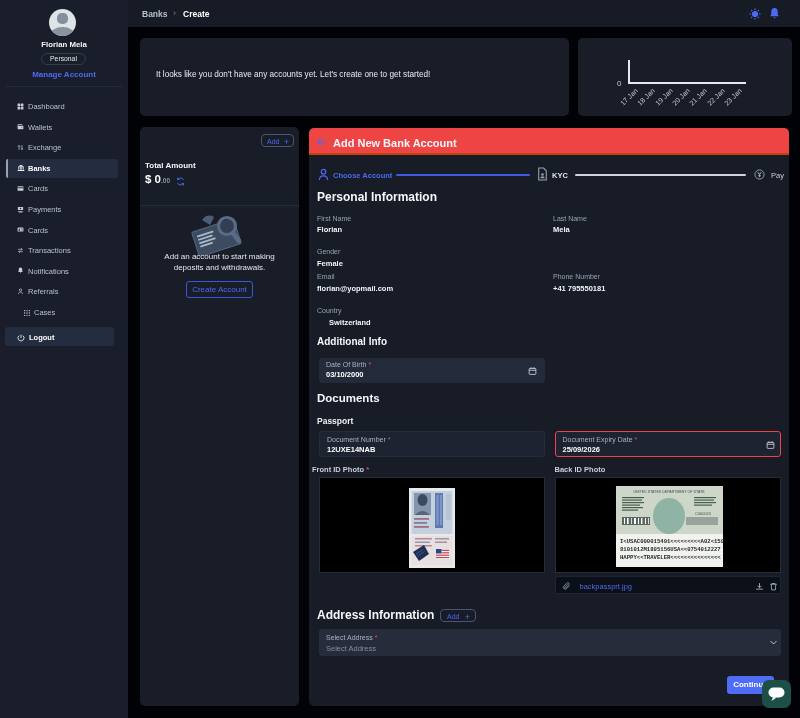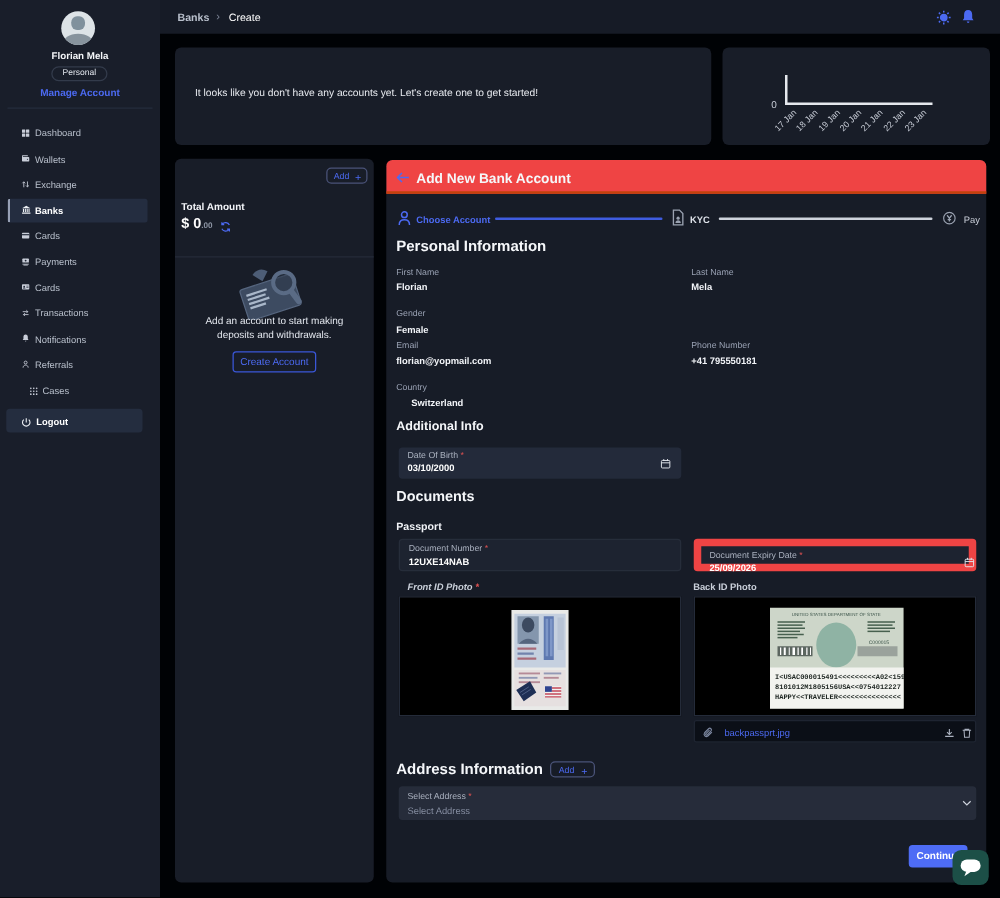--- a/index.html
+++ b/index.html
@@ -103,21 +103,21 @@
           <path d="M12 2 v10"></path>
           <path d="M6 5 a9 9 0 1 0 12 0" fill="none"></path>
         </svg></div>
       <div class="abs" style="left:29px;top:237px;font-size:7.5px;color:#ffffff;font-weight:bold;">Logout</div>
     </div>
 </div>
 
 <div class="abs" style="left:128px;top:0;width:672px;height:27px;background:#161b26;">
   <div class="abs" style="left:14px;top:9px;font-size:8.5px;color:#b9c0cc;font-weight:bold;">Banks</div>
   <div class="abs" style="left:45px;top:8px;font-size:9px;color:#7d8596;">›</div>
-  <div class="abs" style="left:55px;top:9px;font-size:8.5px;color:#ffffff;font-weight:normal;">Create</div>
+  <div class="abs" style="left:55px;top:9px;font-size:8.5px;color:#ffffff;font-weight:bold;">Create</div>
 
   <svg class="abs" style="left:621px;top:8px;" width="12" height="12" viewBox="0 0 24 24" fill="none" stroke="#4c6af2" stroke-width="2.4">
     <circle cx="12" cy="12" r="5" fill="#4c6af2"></circle>
     <line x1="12" y1="1" x2="12" y2="4"></line>
       <line x1="12" y1="20" x2="12" y2="23"></line>
     <line x1="1" y1="12" x2="4" y2="12"></line>
       <line x1="20" y1="12" x2="23" y2="12"></line>
     <line x1="4.2" y1="4.2" x2="6.3" y2="6.3"></line>
       <line x1="17.7" y1="17.7" x2="19.8" y2="19.8"></line>
     <line x1="4.2" y1="19.8" x2="6.3" y2="17.7"></line>
@@ -240,32 +240,32 @@
     </svg>
   </div>
 
   <div class="abs" style="left:8px;top:263.5px;font-size:11.5px;font-weight:bold;color:#f5f7fa;">Documents</div>
   <div class="abs" style="left:8px;top:287.5px;font-size:8.5px;font-weight:bold;color:#f0f2f6;">Passport</div>
 
   <div class="abs" style="left:10px;top:302.5px;width:226px;height:26px;background:#1d2330;border:1px solid #262d3a;border-radius:3px;">
     <div class="abs" style="left:7px;top:4px;font-size:7px;color:#aab1bf;">Document Number <span class="red">*</span></div>
     <div class="abs" style="left:7px;top:13.5px;font-size:7.5px;font-weight:bold;color:#ffffff;">12UXE14NAB</div>
   </div>
-  <div class="abs" style="left:245.5px;top:302.5px;width:226px;height:26px;background:#1d2330;border:6px solid #ef4444;border-radius:3px;">
+  <div class="abs" style="left:245.5px;top:302.5px;width:226px;height:26px;background:#1d2330;border:1px solid #ef4444;border-radius:3px;">
     <div class="abs" style="left:7px;top:4px;font-size:7px;color:#aab1bf;">Document Expiry Date <span class="red">*</span></div>
     <div class="abs" style="left:7px;top:13.5px;font-size:7.5px;font-weight:bold;color:#ffffff;">25/09/2026</div>
     <svg class="abs" style="left:210px;top:8.5px;" width="9" height="10" viewBox="0 0 24 24" fill="none" stroke="#e3e7ee" stroke-width="2">
       <rect x="3" y="5" width="18" height="16" rx="2"></rect>
       <line x1="3" y1="10" x2="21" y2="10"></line>
       <line x1="8" y1="2" x2="8" y2="6"></line>
         <line x1="16" y1="2" x2="16" y2="6"></line>
     </svg>
   </div>
 
-  <div class="abs" style="left:17px;top:336.5px;font-size:7.5px;font-weight:bold;color:#c9cfd9;font-style:italic;">Front ID Photo <span class="red">*</span></div>
+  <div class="abs" style="left:3px;top:336.5px;font-size:7.5px;font-weight:bold;color:#c9cfd9;">Front ID Photo <span class="red">*</span></div>
   <div class="abs" style="left:245.5px;top:336.5px;font-size:7.5px;font-weight:bold;color:#c9cfd9;">Back ID Photo</div>
 
   <div class="abs" style="left:10px;top:349px;width:226px;height:96px;background:#000000;border:1px solid #242b39;">
     <svg class="abs" style="left:89px;top:10px;" width="46" height="80" viewBox="0 0 46 80">
       <rect x="0" y="0" width="46" height="80" fill="#e9eae8"></rect>
       <rect x="2.5" y="3" width="41" height="43" fill="#c5d0df"></rect>
       <rect x="5" y="5" width="17" height="22" fill="#8496ad"></rect>
       <ellipse cx="13.5" cy="12" rx="5" ry="6" fill="#3c4a60"></ellipse>
       <path d="M6 27 q7.5 -8 15 0 z" fill="#55657e"></path>
       <rect x="26" y="5" width="8" height="35" fill="#5e78b0"></rect>

